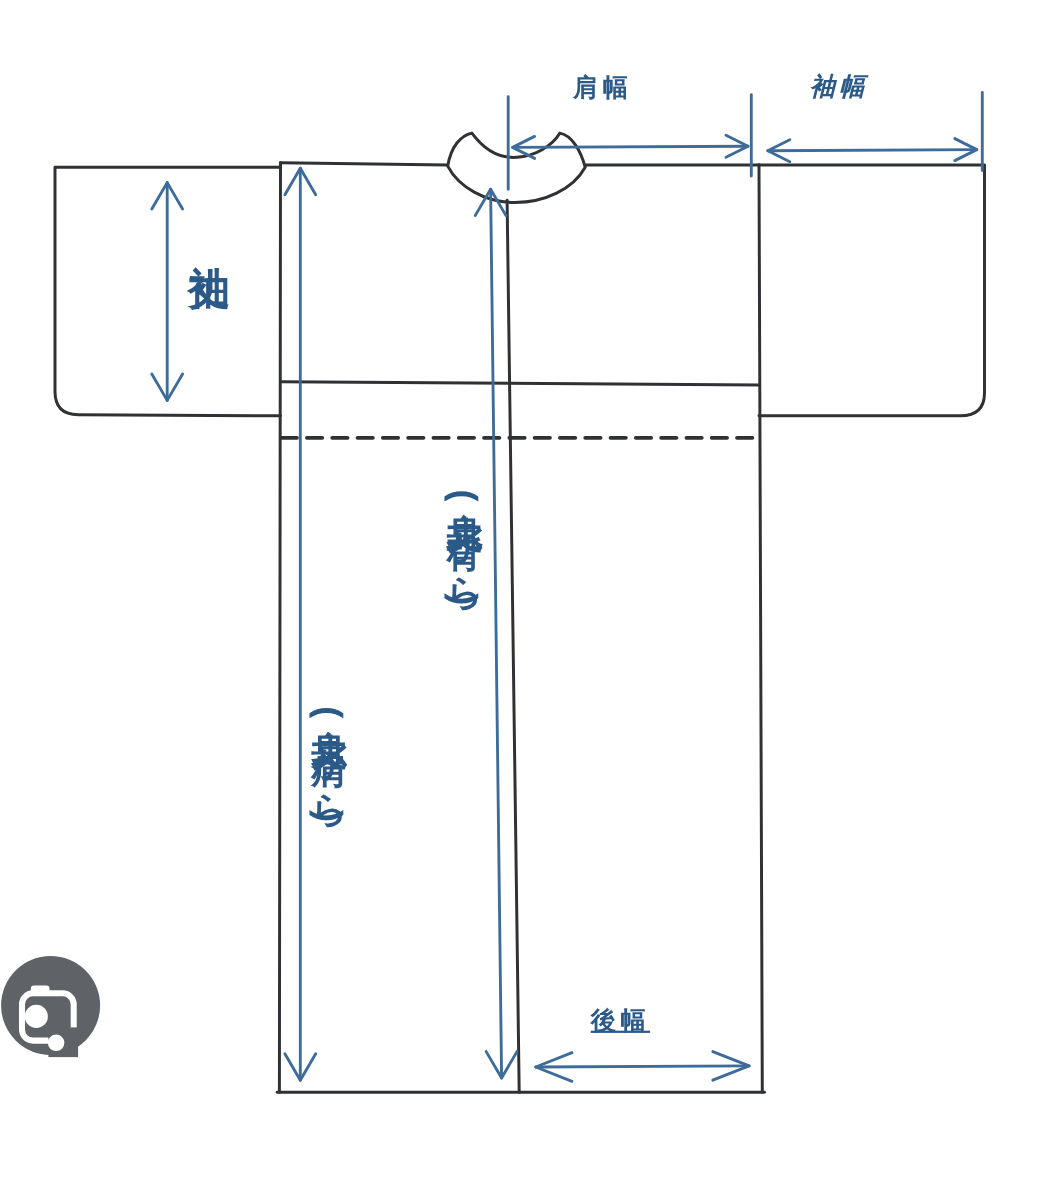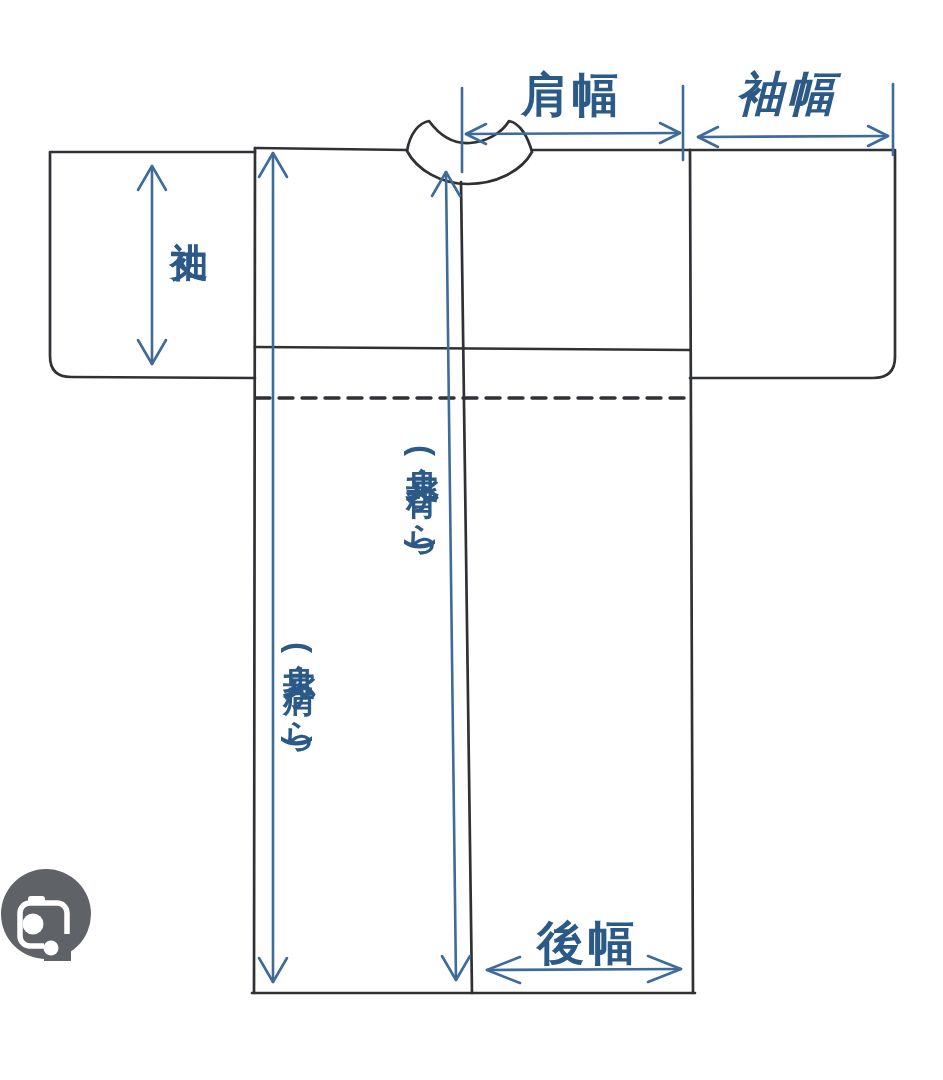--- a/index.html
+++ b/index.html
@@ -21,35 +21,35 @@
     top: 0;
   }
   .label {
     position: absolute;
     color: #2b5a88;
     font-weight: 600;
     white-space: nowrap;
     user-select: none;
   }
   .label-h {
-    font-size: 47px;
+    font-size: 23px;
     letter-spacing: 4px;
   }
   .label-v {
     writing-mode: vertical-rl;
     text-orientation: mixed;
     letter-spacing: 2px;
     line-height: 1.1;
   }
   .label-sleeve-length { font-size: 38px; left: 167px; top: 211px; }
   .label-body-back     { font-size: 33px; left: 404px; top: 441px; }
   .label-body-shoulder { font-size: 33px; left: 281px; top: 638px; }
   .label-shoulder-w    { left: 521px; top: 64px; }
   .label-sleeve-w      { left: 736px; top: 63px; font-style: italic; }
-  .label-back-w        { left: 537px; top: 912px; }
+  .label-back-w        { left: 537px; top: 912px; text-decoration: underline; }
 </style>
 </head>
 <body>
 
 <div class="screen">
 
   <svg class="diagram-svg" width="943" height="1080" viewBox="0 0 943 1080">
 
     <g fill="none" stroke-width="2.7" stroke-linecap="round" stroke-linejoin="round" stroke="#2f3134">
       <path d="M 255,152 L 50,152 L 50,356 Q 50,377 71,377 L 255,378"></path>

